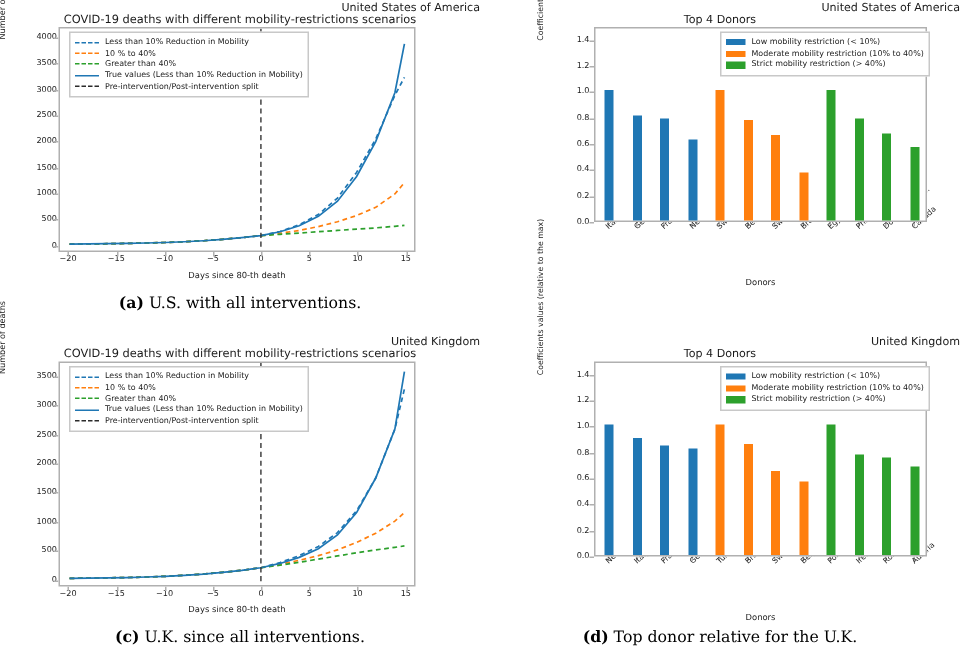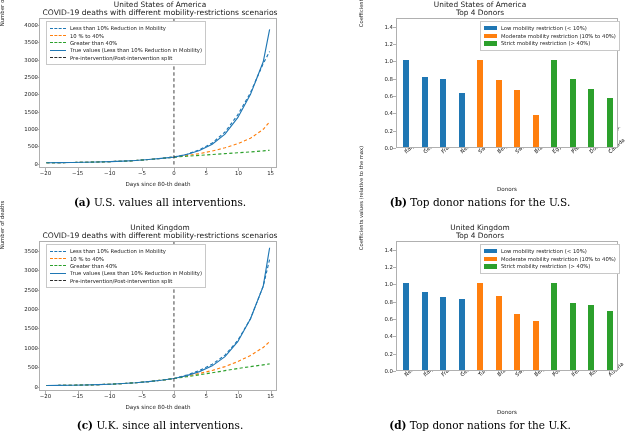--- a/index.html
+++ b/index.html
@@ -8,21 +8,21 @@
 
   .panel{position:absolute;width:320px;height:223px;}
   .p-tl{left:0;top:0;}
   .p-tr{left:320px;top:0;}
   .p-bl{left:0;top:223px;}
   .p-br{left:320px;top:223px;}
 
   .fig{position:relative;width:320px;height:196px;}
 
   .title{position:absolute;left:0;right:0;text-align:center;font-size:7.4px;line-height:8.6px;color:#1a1a1a;font-family:"DejaVu Sans",sans-serif;}
-  .title.t1{top:1px;}
+  .title.t1{top:1px;text-align:right;}
   .title.t2{top:9.4px;}
   .title.big{font-size:7.6px;}
 
   
   .lc-plot{position:absolute;left:39px;top:18px;width:238px;height:150px;border:1px solid #b0b0b0;background:#fff;box-sizing:border-box;overflow:hidden;}
   .lc-ylab{position:absolute;left:-1px;top:52px;width:100px;font-size:5.4px;transform:rotate(-90deg);transform-origin:0 0;text-align:center;color:#222;}
   .lc-xlab{position:absolute;left:39px;width:238px;top:181px;text-align:center;font-size:5.6px;color:#222;}
   .ytick{position:absolute;right:282px;width:40px;text-align:right;font-size:5.4px;color:#222;transform:translateY(-3px);}
   .ytickmark{position:absolute;width:3px;height:1px;background:#b0b0b0;left:36px;}
   .xtick{position:absolute;width:30px;text-align:center;font-size:5.4px;color:#222;top:170px;}
@@ -129,21 +129,21 @@
             <span class="lbl">True values (Less than 10% Reduction in  Mobility)</span>
           </div>
           <div class="row">
             <span class="swatch" style="border-top-style: dashed; border-top-color: rgb(43, 43, 43);"></span>
             <span class="lbl">Pre-intervention/Post-intervention split</span>
           </div>
         </div>
     </div>
     <div class="caption">
       <b>(a)</b>
-      <span>U.S. values all interventions.</span>
+      <span>U.S. with all interventions.</span>
     </div>
   </div>
 
   <div class="panel p-tr">
     <div class="fig">
       <div class="title t1">United States of America</div>
       <div class="title t2">Top 4 Donors</div>
       <div class="bc-ylab">Coefficients values (relative to the max)</div>
       <div class="bc-xlab">Donors</div>
       <div class="axes" id="b-ticks">
@@ -212,24 +212,20 @@
           <div class="row">
             <span class="swatch" style="background: rgb(255, 127, 14);"></span>
             <span class="lbl">Moderate mobility restriction (10% to 40%)</span>
           </div>
           <div class="row">
             <span class="swatch" style="background: rgb(44, 160, 44);"></span>
             <span class="lbl">Strict mobility restriction (&gt; 40%)</span>
           </div>
         </div>
     </div>
-    <div class="caption">
-      <b>(b)</b>
-      <span>Top donor nations for the U.S.</span>
-    </div>
   </div>
 
   <div class="panel p-bl">
     <div class="fig">
       <div class="title t1">United Kingdom</div>
       <div class="title t2 big">COVID-19 deaths with different mobility-restrictions scenarios</div>
       <div class="lc-ylab">Number of deaths</div>
       <div class="lc-xlab">Days since 80-th death</div>
       <div class="axes" id="c-ticks">
           <div class="ytick" style="top: 163.725px;">0</div>
@@ -377,17 +373,17 @@
             <span class="lbl">Moderate mobility restriction (10% to 40%)</span>
           </div>
           <div class="row">
             <span class="swatch" style="background: rgb(44, 160, 44);"></span>
             <span class="lbl">Strict mobility restriction (&gt; 40%)</span>
           </div>
         </div>
     </div>
     <div class="caption">
       <b>(d)</b>
-      <span>Top donor nations for the U.K.</span>
+      <span>Top donor relative for the U.K.</span>
     </div>
   </div>
 
 </div>
 
 </body></html>

